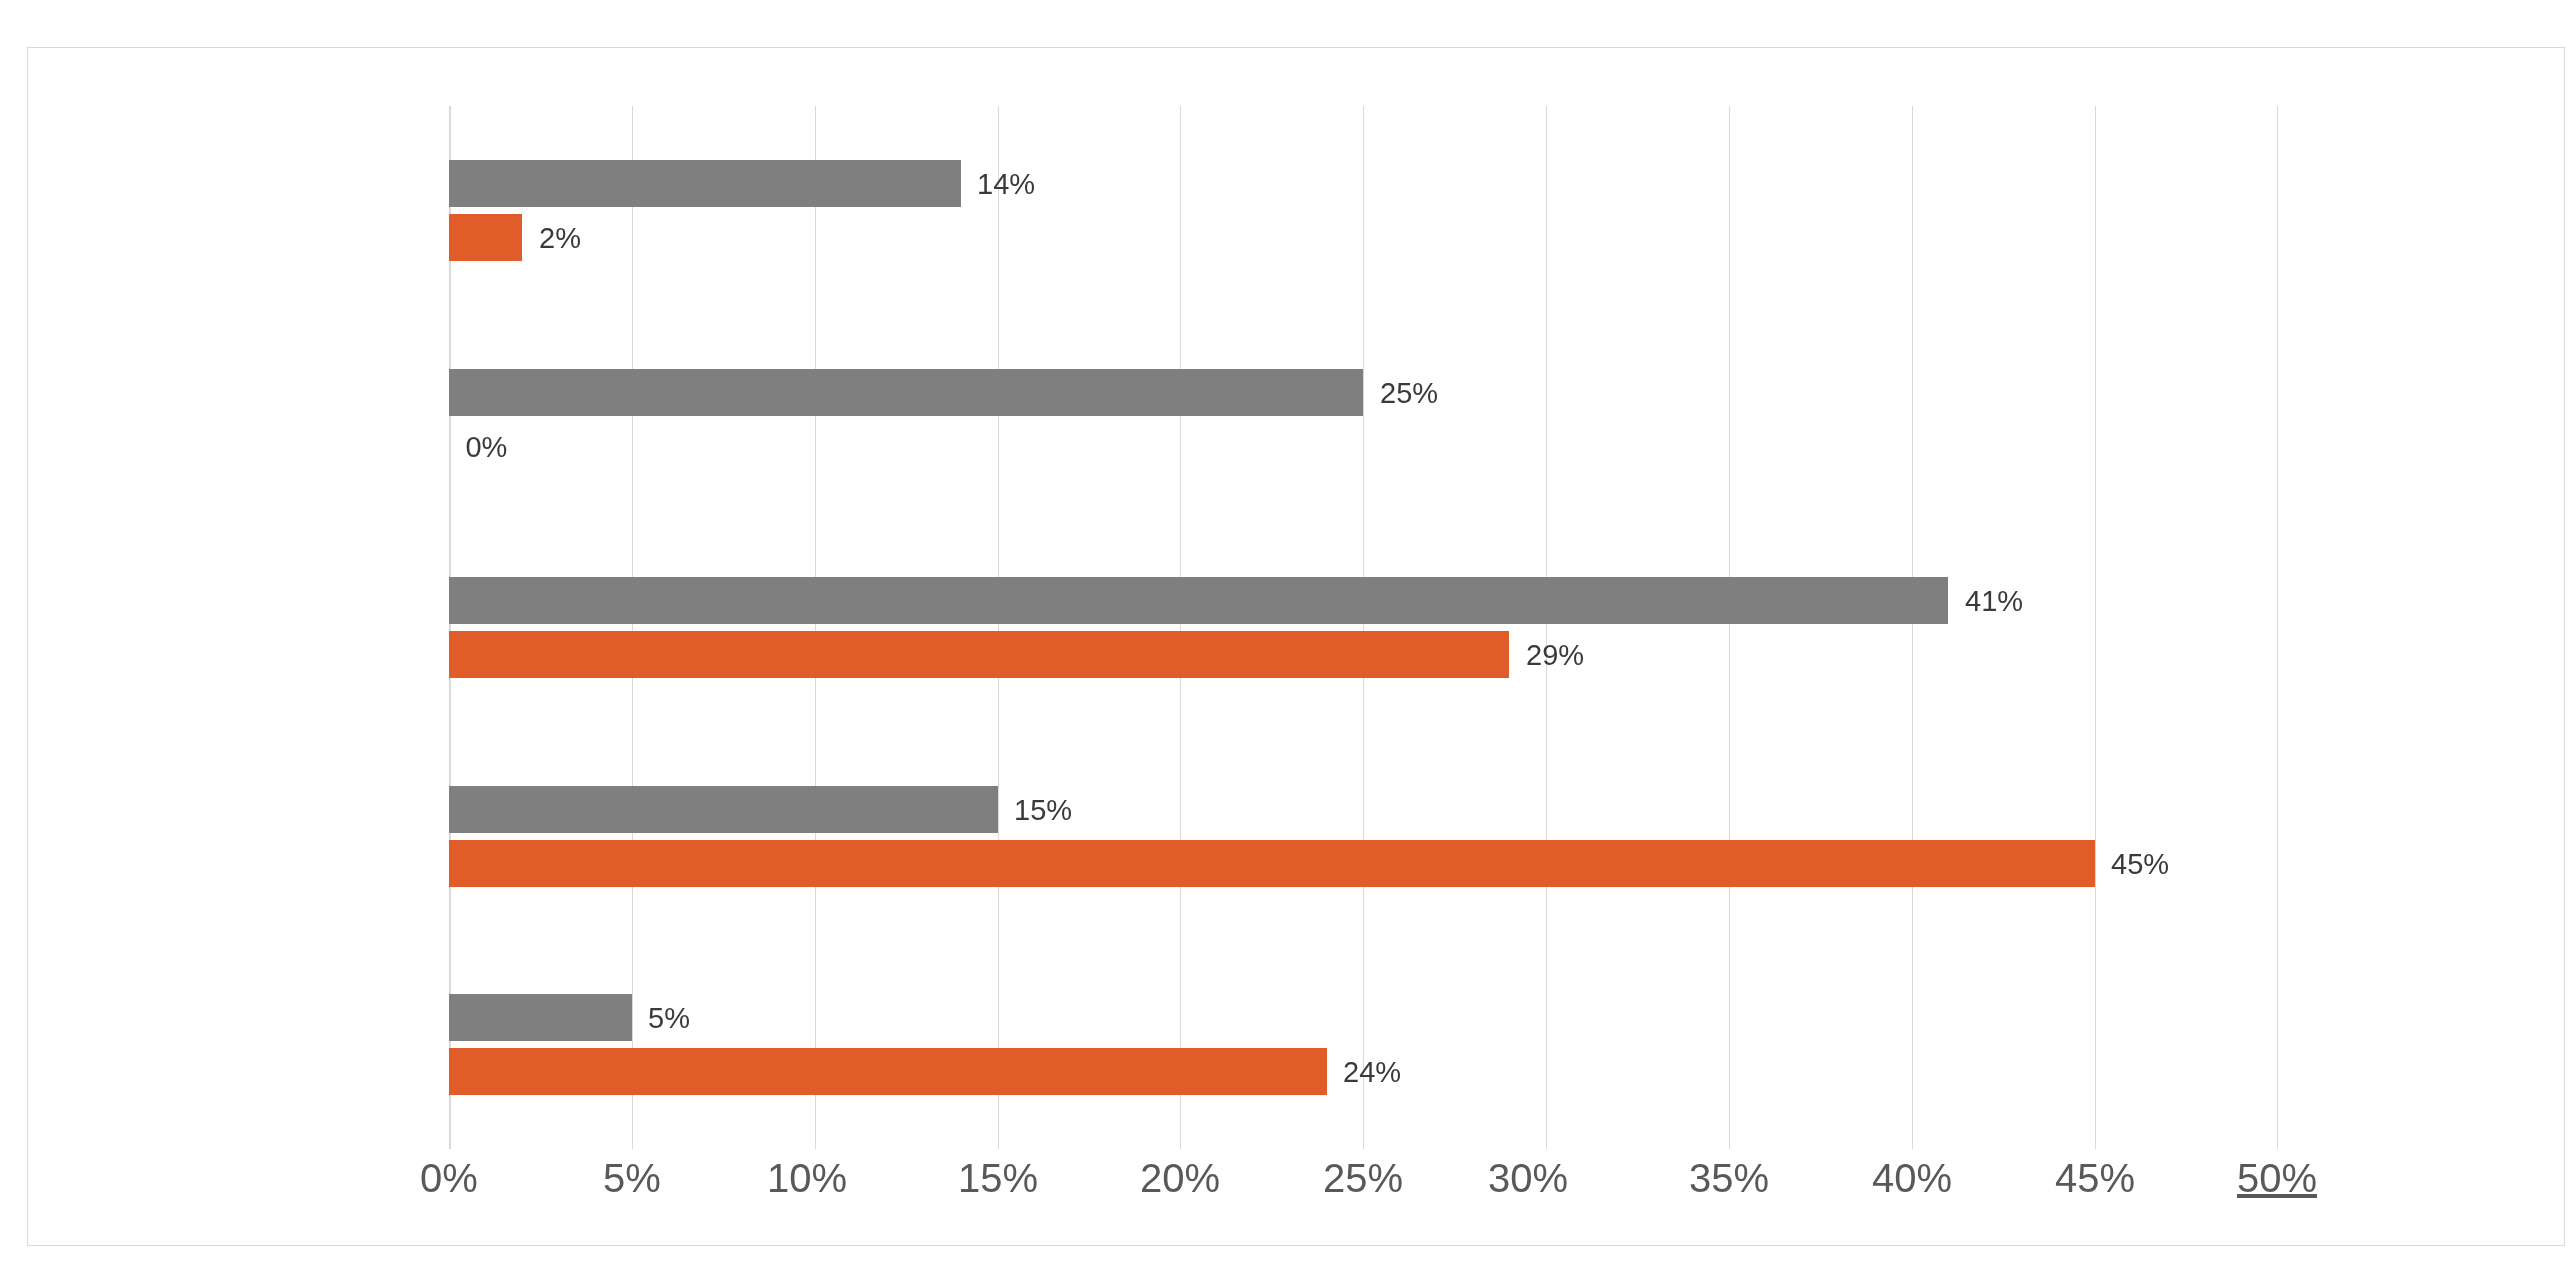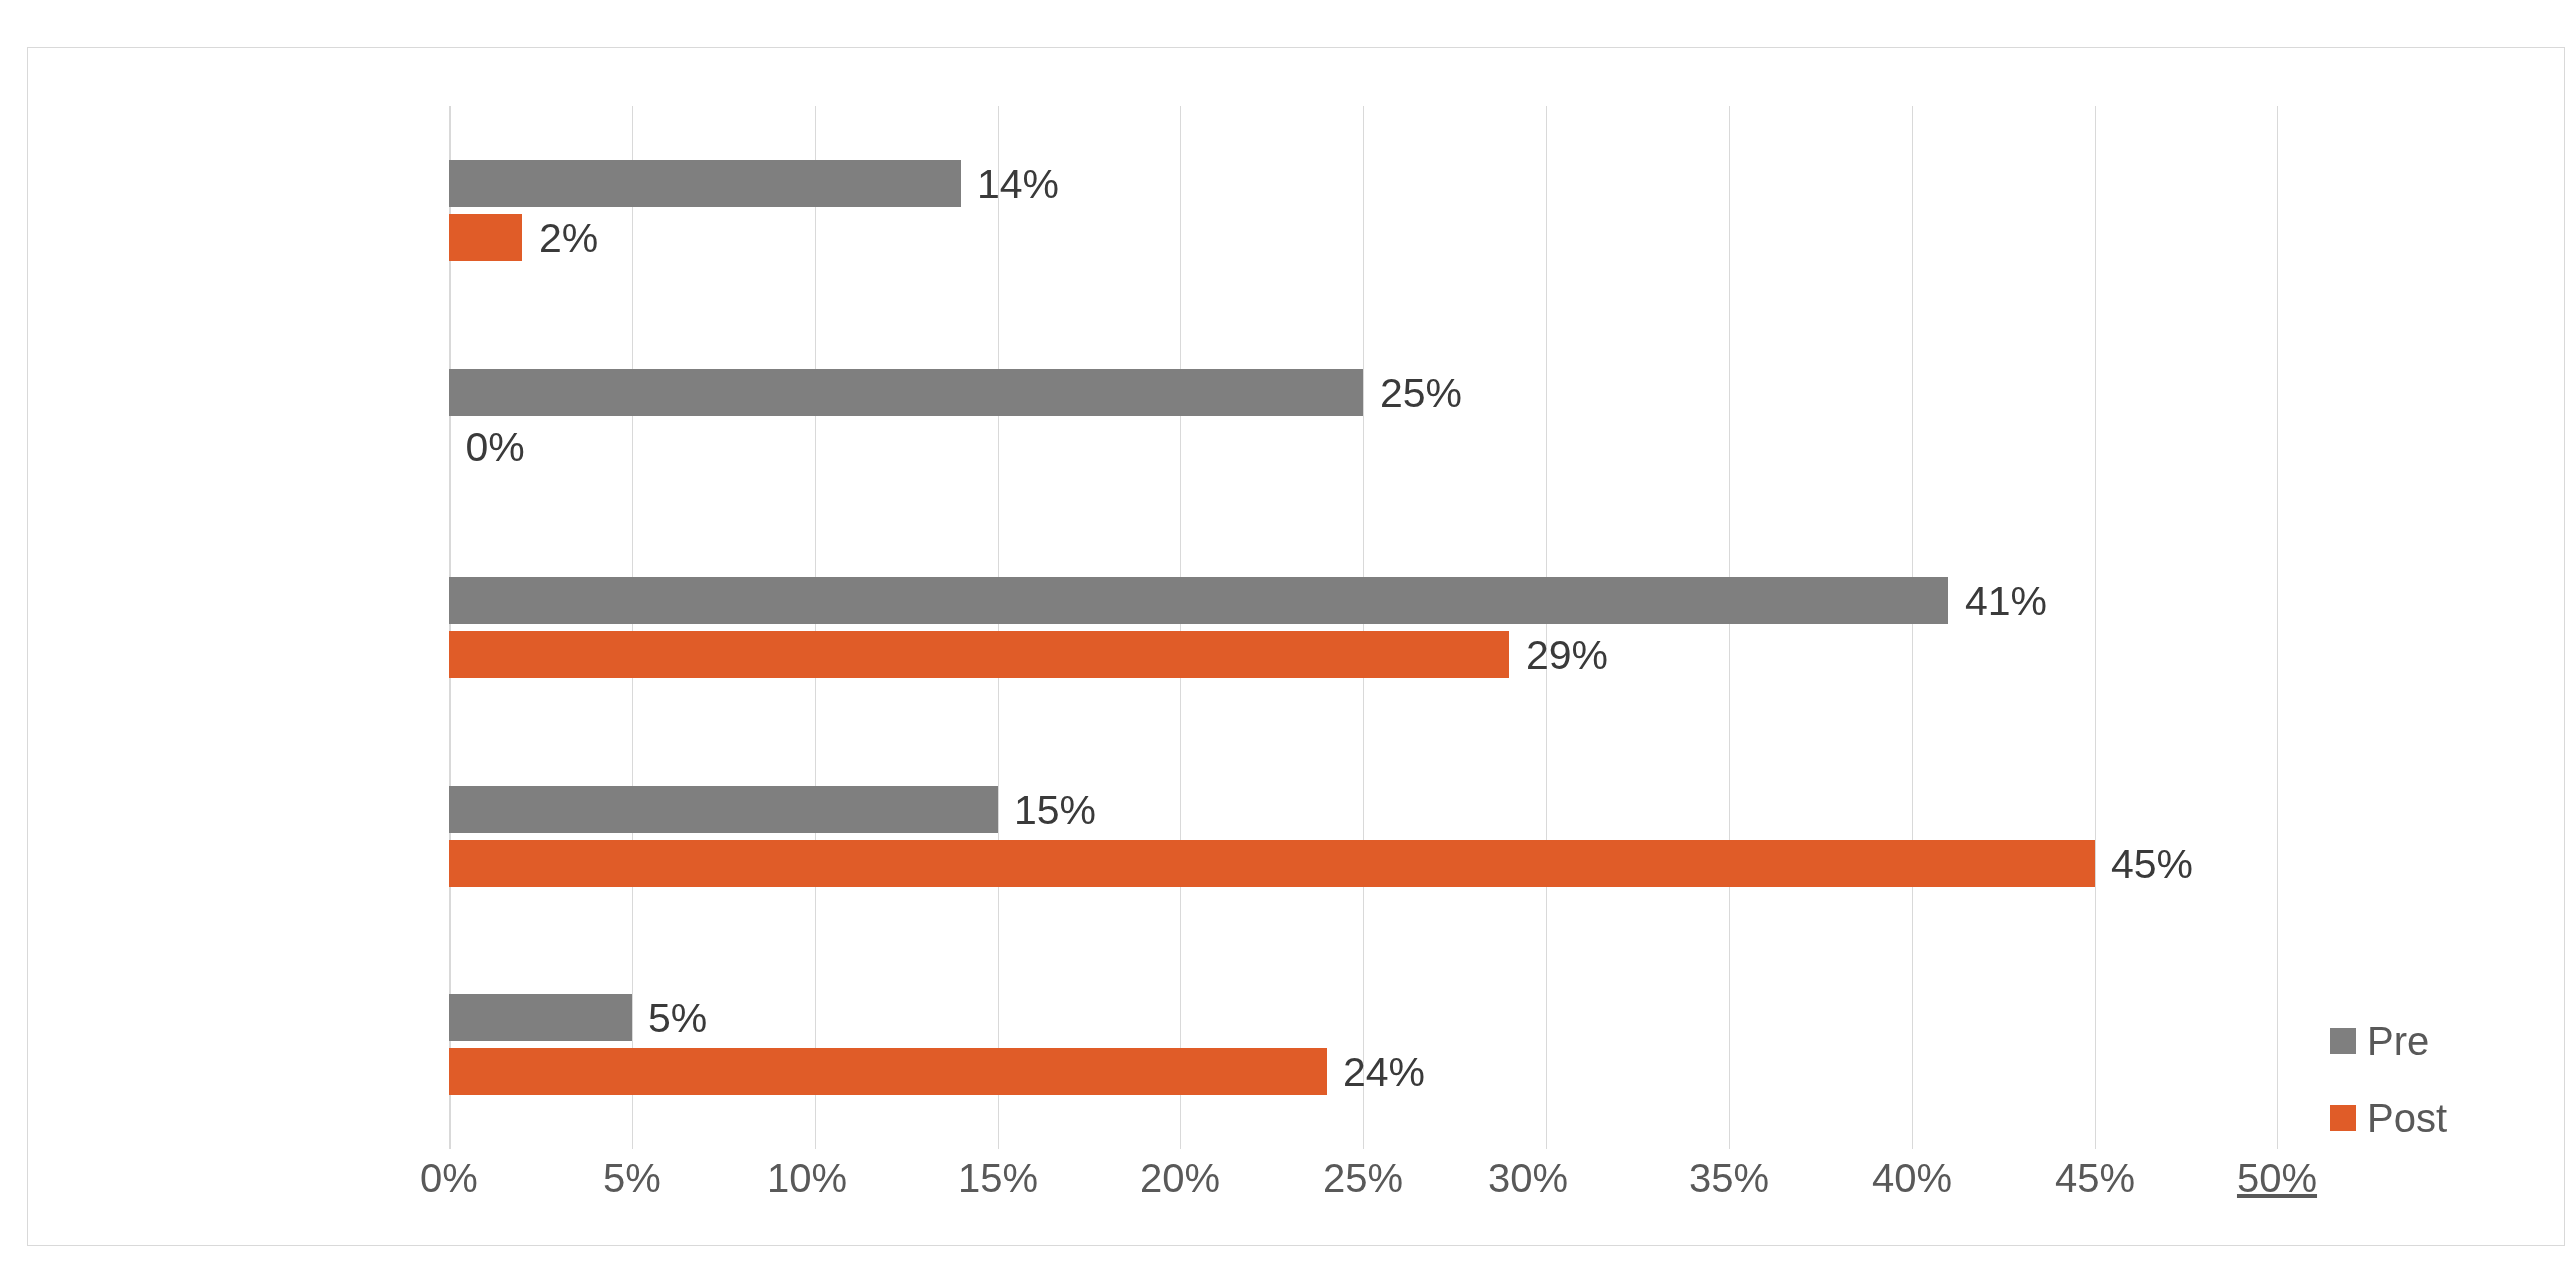--- a/index.html
+++ b/index.html
@@ -70,21 +70,21 @@
     top: 0;
     height: 47px;
   }
   .bar.pre  { background: #7F7F7F; }
   .bar.post { background: #E05C28; }
 
   .bar-label {
     position: absolute;
     top: 50%;
     transform: translateY(-50%);
-    font-size: 41px;
+    font-size: 29px;
     color: #3A3A3A;
     white-space: nowrap;
     line-height: 1;
     text-align: center;
   }
 
   
   .cat-label {
     position: absolute;
     right: 0;
@@ -224,25 +224,15 @@
       <div class="xtick" style="left: 549px;">15%</div>
       <div class="xtick" style="left: 731px;">20%</div>
       <div class="xtick" style="left: 914px;">25%</div>
       <div class="xtick" style="left: 1079px;">30%</div>
       <div class="xtick" style="left: 1280px;">35%</div>
       <div class="xtick" style="left: 1463px;">40%</div>
       <div class="xtick" style="left: 1646px;">45%</div>
       <div class="xtick" style="left: 1828px; text-decoration: underline;">50%</div>
     </div>
 
-  <div id="legend">
-      <div class="legend-item">
-        <span class="legend-swatch" style="background: rgb(127, 127, 127);"></span>
-        <span class="legend-text">Pre</span>
-      </div>
-      <div class="legend-item">
-        <span class="legend-swatch" style="background: rgb(224, 92, 40);"></span>
-        <span class="legend-text">Post</span>
-      </div>
-    </div>
 
 </div>
 
 
 </body></html>

